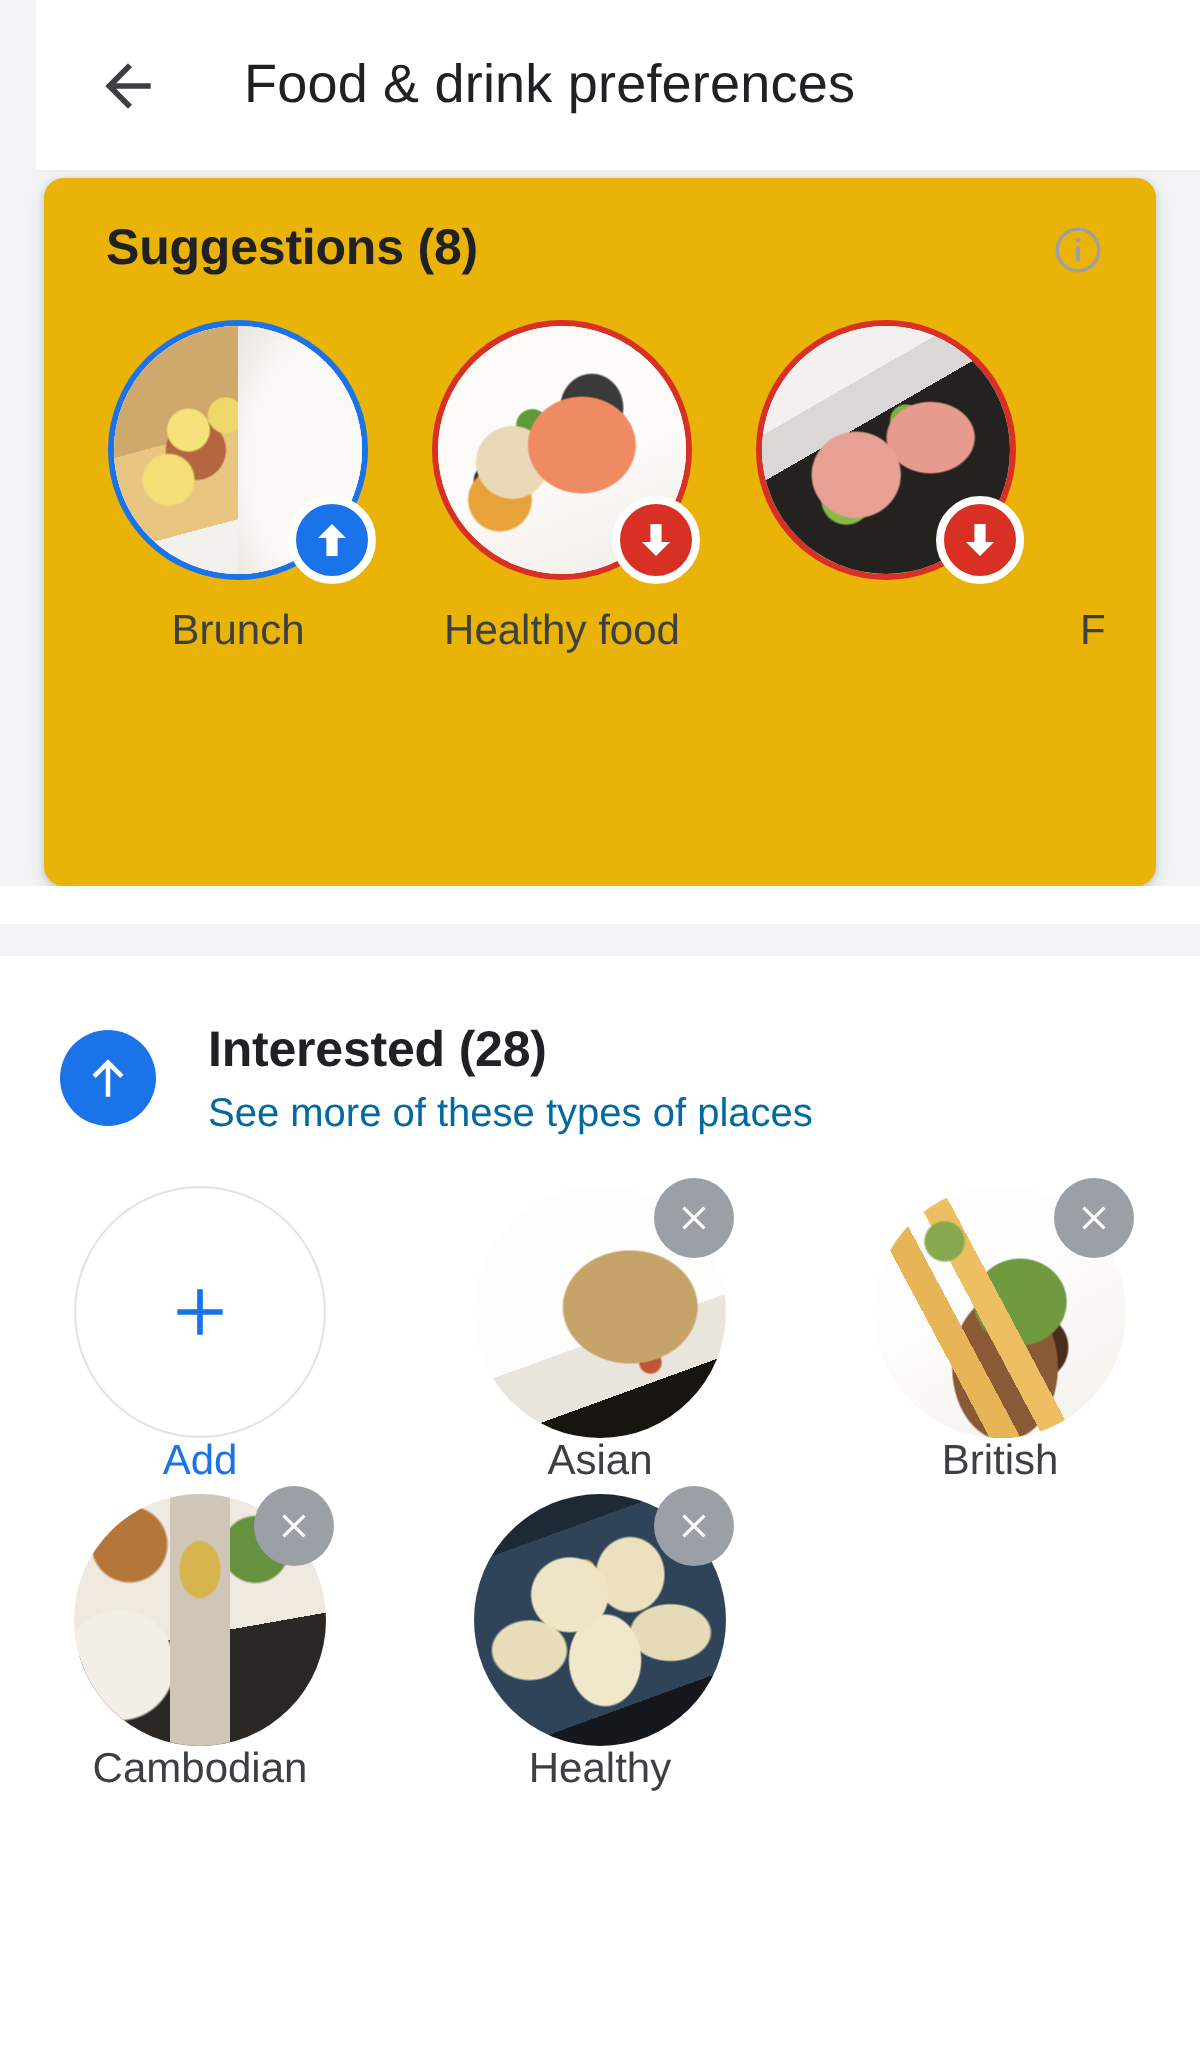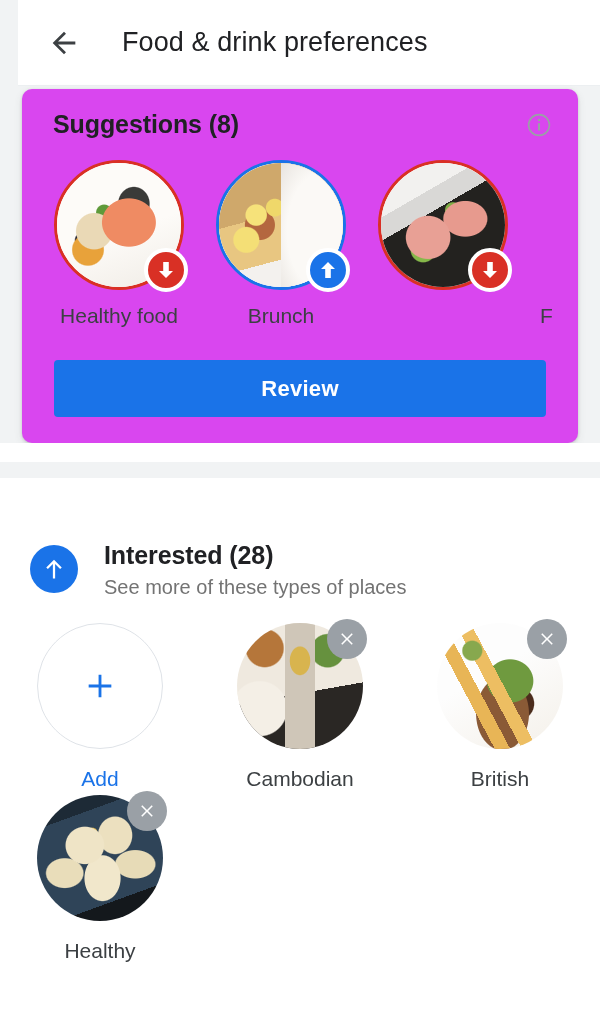--- a/index.html
+++ b/index.html
@@ -24,21 +24,21 @@
     border-radius: 50%;
   }
   .appbar-title {
     font-size: 27px; color: #202124; letter-spacing: 0.1px;
     margin-left: 26px; font-weight: 400;
   }
 
   
   .card {
     position: absolute; left: 22px; top: 89px; width: 556px; height: 354px;
-    background: #d946ef;
+    background: #eab308;
     border-radius: 10px;
     box-shadow: 0 1px 3px rgba(60,64,67,0.22), 0 3px 9px rgba(60,64,67,0.10);
     overflow: hidden;
   }
   .card-header {
     display: flex; align-items: center; justify-content: space-between;
     padding: 21px 26px 0 31px;
   }
   .card-title { font-size: 25px; font-weight: 700; color: #202124; letter-spacing: -0.1px; }
   .info-icon { width: 26px; height: 26px; flex: none; }
@@ -82,40 +82,40 @@
 
   
   .gap-band { position: absolute; left: 0; top: 443px; width: 600px; height: 19px; background: #ffffff; }
   .divider  { position: absolute; left: 0; top: 462px; width: 600px; height: 16px; background: #f1f3f4; }
 
   
   .section {
     position: absolute; left: 0; top: 478px; width: 600px; height: 549px;
     background: #ffffff;
   }
-  .section-head { display: flex; align-items: flex-start; padding: 33px 0 0 30px; margin-top: 30px; }
+  .section-head { display: flex; align-items: flex-start; padding: 33px 0 0 30px; }
   .section-icon {
     width: 48px; height: 48px; border-radius: 50%; background: #1a73e8; flex: none;
     display: flex; align-items: center; justify-content: center; margin-top: 4px;
   }
   .section-text { margin-left: 26px; }
   .section-title { font-size: 25px; font-weight: 700; color: #202124; letter-spacing: -0.1px; }
-  .section-sub { font-size: 20px; color: #737373; margin-top: 6px; }
+  .section-sub { font-size: 20px; color: #0369a1; margin-top: 6px; }
 
   .grid { display: flex; flex-wrap: wrap; padding: 24px 0 0 0; }
   .tile { width: 200px; display: flex; flex-direction: column; align-items: center; margin-bottom: 4px; }
   .tile-media { position: relative; width: 126px; height: 126px; }
   .tile-photo { position: absolute; inset: 0; border-radius: 50%; overflow: hidden; background: #ffffff; }
   .tile-x {
     position: absolute; right: -4px; top: -4px;
     width: 40px; height: 40px; border-radius: 50%;
     background: #9aa0a6;
     display: flex; align-items: center; justify-content: center;
   }
-  .tile-label { margin-top: 18px; font-size: 21px; color: #3c4043; text-align: center; }
+  .tile-label { font-size: 21px; color: #3c4043; text-align: center; }
   .add-circle {
     width: 126px; height: 126px; border-radius: 50%;
     border: 1.5px solid #dfe3e8;
     display: flex; align-items: center; justify-content: center;
   }
   .add-label { color: #1a73e8; }
 
   
   .ph { position: absolute; inset: 0; }
 
@@ -217,44 +217,44 @@
         <circle cx="12" cy="12" r="9.6" fill="none" stroke="#9aa0a6" stroke-width="1.5"></circle>
         <circle cx="12" cy="7.4" r="1.15" fill="#9aa0a6"></circle>
         <rect x="11.05" y="10.2" width="1.9" height="7" rx="0.9" fill="#9aa0a6"></rect>
       </svg>
     </div>
 
     <div class="sugg-row">
 
       <div class="sugg-item">
         <div class="sugg-thumb-wrap">
+          <div class="sugg-thumb">
+            <div class="ph ph-brunch"></div>
+          </div>
+          <div class="sugg-badge">
+            <svg width="24" height="24" viewBox="0 0 24 24">
+              <path d="M12 4l-7 7h4.2v9h5.6v-9H19z" fill="#ffffff"></path>
+            </svg>
+          </div>
+        </div>
+        <div class="sugg-label">Brunch</div>
+      </div>
+
+      <div class="sugg-item">
+        <div class="sugg-thumb-wrap">
           <div class="sugg-thumb ring-red">
             <div class="ph ph-healthy"></div>
           </div>
           <div class="sugg-badge down">
             <svg width="24" height="24" viewBox="0 0 24 24">
               <path d="M12 20l7-7h-4.2V4H9.2v9H5z" fill="#ffffff"></path>
             </svg>
           </div>
         </div>
         <div class="sugg-label">Healthy food</div>
-      </div>
-
-      <div class="sugg-item">
-        <div class="sugg-thumb-wrap">
-          <div class="sugg-thumb">
-            <div class="ph ph-brunch"></div>
-          </div>
-          <div class="sugg-badge">
-            <svg width="24" height="24" viewBox="0 0 24 24">
-              <path d="M12 4l-7 7h4.2v9h5.6v-9H19z" fill="#ffffff"></path>
-            </svg>
-          </div>
-        </div>
-        <div class="sugg-label">Brunch</div>
       </div>
 
       <div class="sugg-item">
         <div class="sugg-thumb-wrap">
           <div class="sugg-thumb ring-red">
             <div class="ph ph-upscale"></div>
           </div>
           <div class="sugg-badge down">
             <svg width="24" height="24" viewBox="0 0 24 24">
               <path d="M12 20l7-7h-4.2V4H9.2v9H5z" fill="#ffffff"></path>
@@ -263,21 +263,20 @@
         </div>
       </div>
 
       <div class="sugg-item clipped">
         <div class="sugg-thumb-wrap"></div>
         <div class="sugg-label">F</div>
       </div>
 
     </div>
 
-    <button class="review-btn">Review</button>
   </div>
 
   <div class="gap-band"></div>
   <div class="divider"></div>
 
   <div class="section">
     <div class="section-head">
       <div class="section-icon">
         <svg width="30" height="30" viewBox="0 0 24 24">
           <path d="M12 4.5l-6.2 6.2 1.3 1.3 4-4V19.5h1.8V8l4 4 1.3-1.3z" fill="#ffffff"></path>
@@ -294,52 +293,65 @@
       <div class="tile">
         <div class="add-circle">
           <svg width="34" height="34" viewBox="0 0 24 24">
             <path d="M11 4h2v7h7v2h-7v7h-2v-7H4v-2h7z" fill="#1a73e8"></path>
           </svg>
         </div>
         <div class="tile-label add-label">Add</div>
       </div>
 
 
+      <div class="tile">
+        <div class="tile-media">
+          <div class="tile-photo">
+              <div class="ph ph-asian"></div>
+            </div>
+          <div class="tile-x">
+            <svg width="22" height="22" viewBox="0 0 24 24">
+              <path d="M18.3 6.9l-1.2-1.2L12 10.8 6.9 5.7 5.7 6.9l5.1 5.1-5.1 5.1 1.2 1.2 5.1-5.1 5.1 5.1 1.2-1.2-5.1-5.1z" fill="#ffffff"></path>
+            </svg>
+          </div>
+        </div>
+        <div class="tile-label">Asian</div>
+      </div>
+
+      <div class="tile">
+        <div class="tile-media">
+          <div class="tile-photo">
+              <div class="ph ph-british"></div>
+            </div>
+          <div class="tile-x">
+            <svg width="22" height="22" viewBox="0 0 24 24">
+              <path d="M18.3 6.9l-1.2-1.2L12 10.8 6.9 5.7 5.7 6.9l5.1 5.1-5.1 5.1 1.2 1.2 5.1-5.1 5.1 5.1 1.2-1.2-5.1-5.1z" fill="#ffffff"></path>
+            </svg>
+          </div>
+        </div>
+        <div class="tile-label">British</div>
+      </div>
 
       <div class="tile">
         <div class="tile-media">
           <div class="tile-photo">
               <div class="ph ph-cambodian"></div>
             </div>
           <div class="tile-x">
             <svg width="22" height="22" viewBox="0 0 24 24">
               <path d="M18.3 6.9l-1.2-1.2L12 10.8 6.9 5.7 5.7 6.9l5.1 5.1-5.1 5.1 1.2 1.2 5.1-5.1 5.1 5.1 1.2-1.2-5.1-5.1z" fill="#ffffff"></path>
             </svg>
           </div>
         </div>
         <div class="tile-label">Cambodian</div>
       </div>
 
       <div class="tile">
         <div class="tile-media">
           <div class="tile-photo">
-              <div class="ph ph-british"></div>
-            </div>
-          <div class="tile-x">
-            <svg width="22" height="22" viewBox="0 0 24 24">
-              <path d="M18.3 6.9l-1.2-1.2L12 10.8 6.9 5.7 5.7 6.9l5.1 5.1-5.1 5.1 1.2 1.2 5.1-5.1 5.1 5.1 1.2-1.2-5.1-5.1z" fill="#ffffff"></path>
-            </svg>
-          </div>
-        </div>
-        <div class="tile-label">British</div>
-      </div>
-
-      <div class="tile">
-        <div class="tile-media">
-          <div class="tile-photo">
               <div class="ph ph-chinese"></div>
             </div>
           <div class="tile-x">
             <svg width="22" height="22" viewBox="0 0 24 24">
               <path d="M18.3 6.9l-1.2-1.2L12 10.8 6.9 5.7 5.7 6.9l5.1 5.1-5.1 5.1 1.2 1.2 5.1-5.1 5.1 5.1 1.2-1.2-5.1-5.1z" fill="#ffffff"></path>
             </svg>
           </div>
         </div>
         <div class="tile-label">Healthy</div>
       </div>

